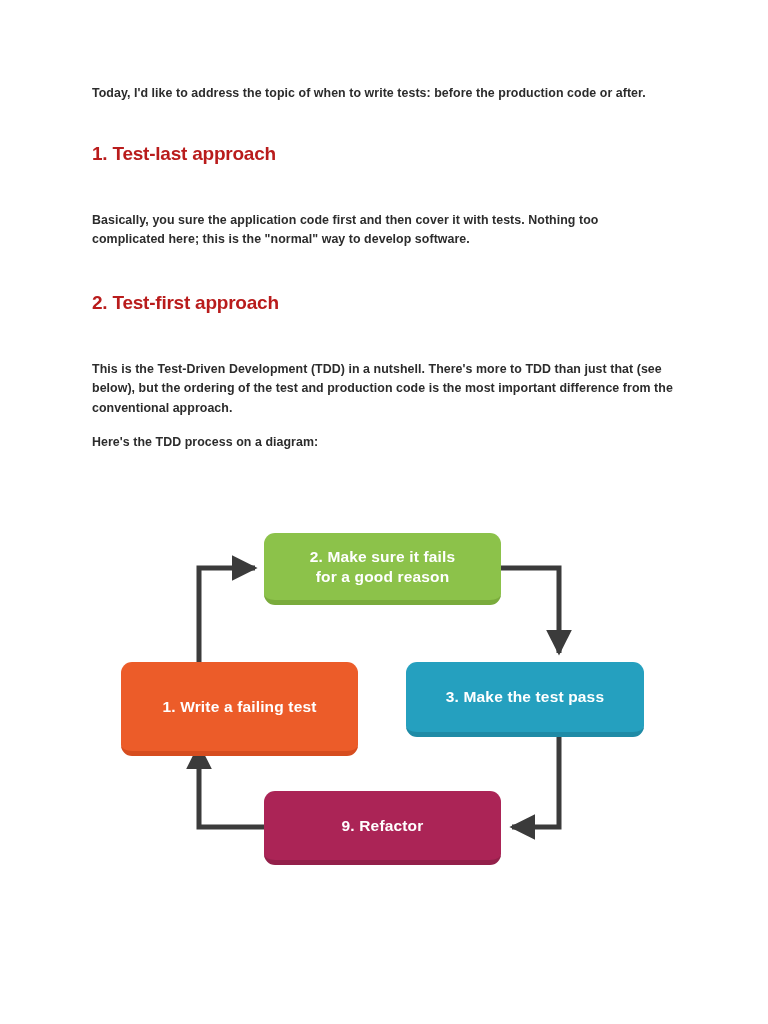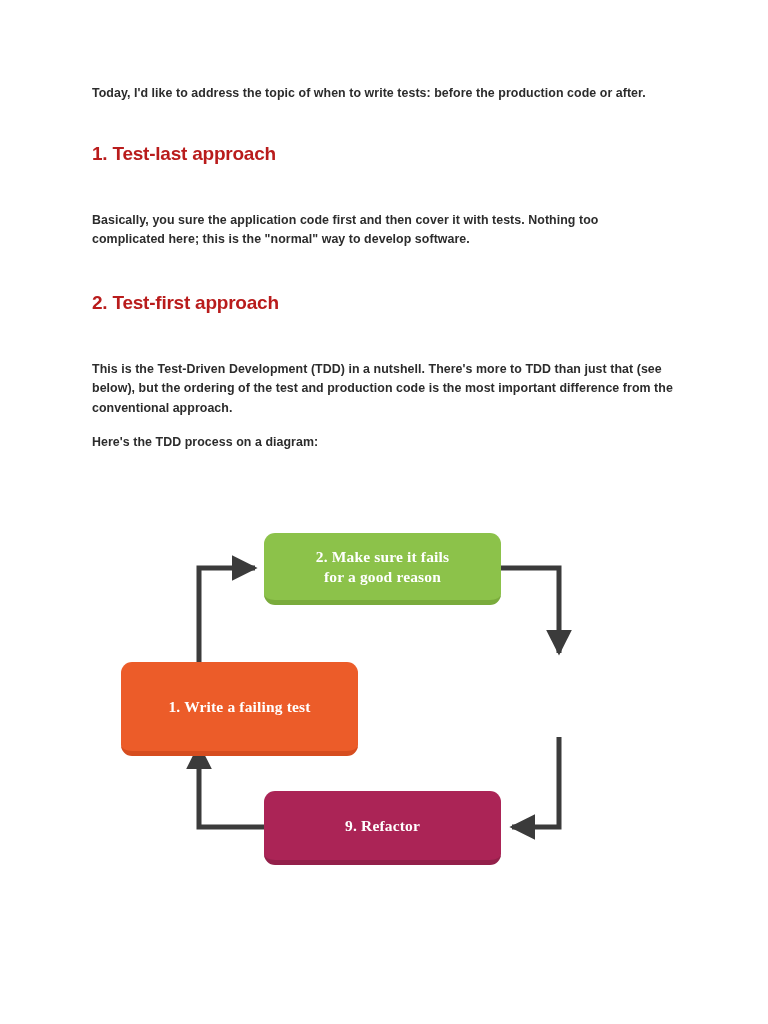--- a/index.html
+++ b/index.html
@@ -71,21 +71,20 @@
     justify-content: center;
     text-align: center;
     color: #ffffff;
     font-weight: bold;
     font-size: 15.5px;
     line-height: 20px;
     letter-spacing: 0.01em;
     border-radius: 11px;
     box-sizing: border-box;
     padding: 4px 4px;
-    font-family: Liberation Serif, serif;
   }
   .node-green {
     left: 264px; top: 533px; width: 237px; height: 72px;
     background: #8cc24a;
     border-bottom: 5px solid #7aab3c;
     border-radius: 11px;
   }
   .node-orange {
     left: 121px; top: 662px; width: 237px; height: 94px;
     background: #ec5c29;
@@ -165,18 +164,21 @@
     <div>
       <span>2. Make sure it fails</span>
       <span>for a good reason</span>
     </div>
   </div>
 
   <div class="node node-orange">
     <span>1. Write a failing test</span>
   </div>
 
+  <div class="node node-blue">
+    <span>3. Make the test pass</span>
+  </div>
 
   <div class="node node-magenta">
     <span>9. Refactor</span>
   </div>
 
 </div>
 
 </body></html>

